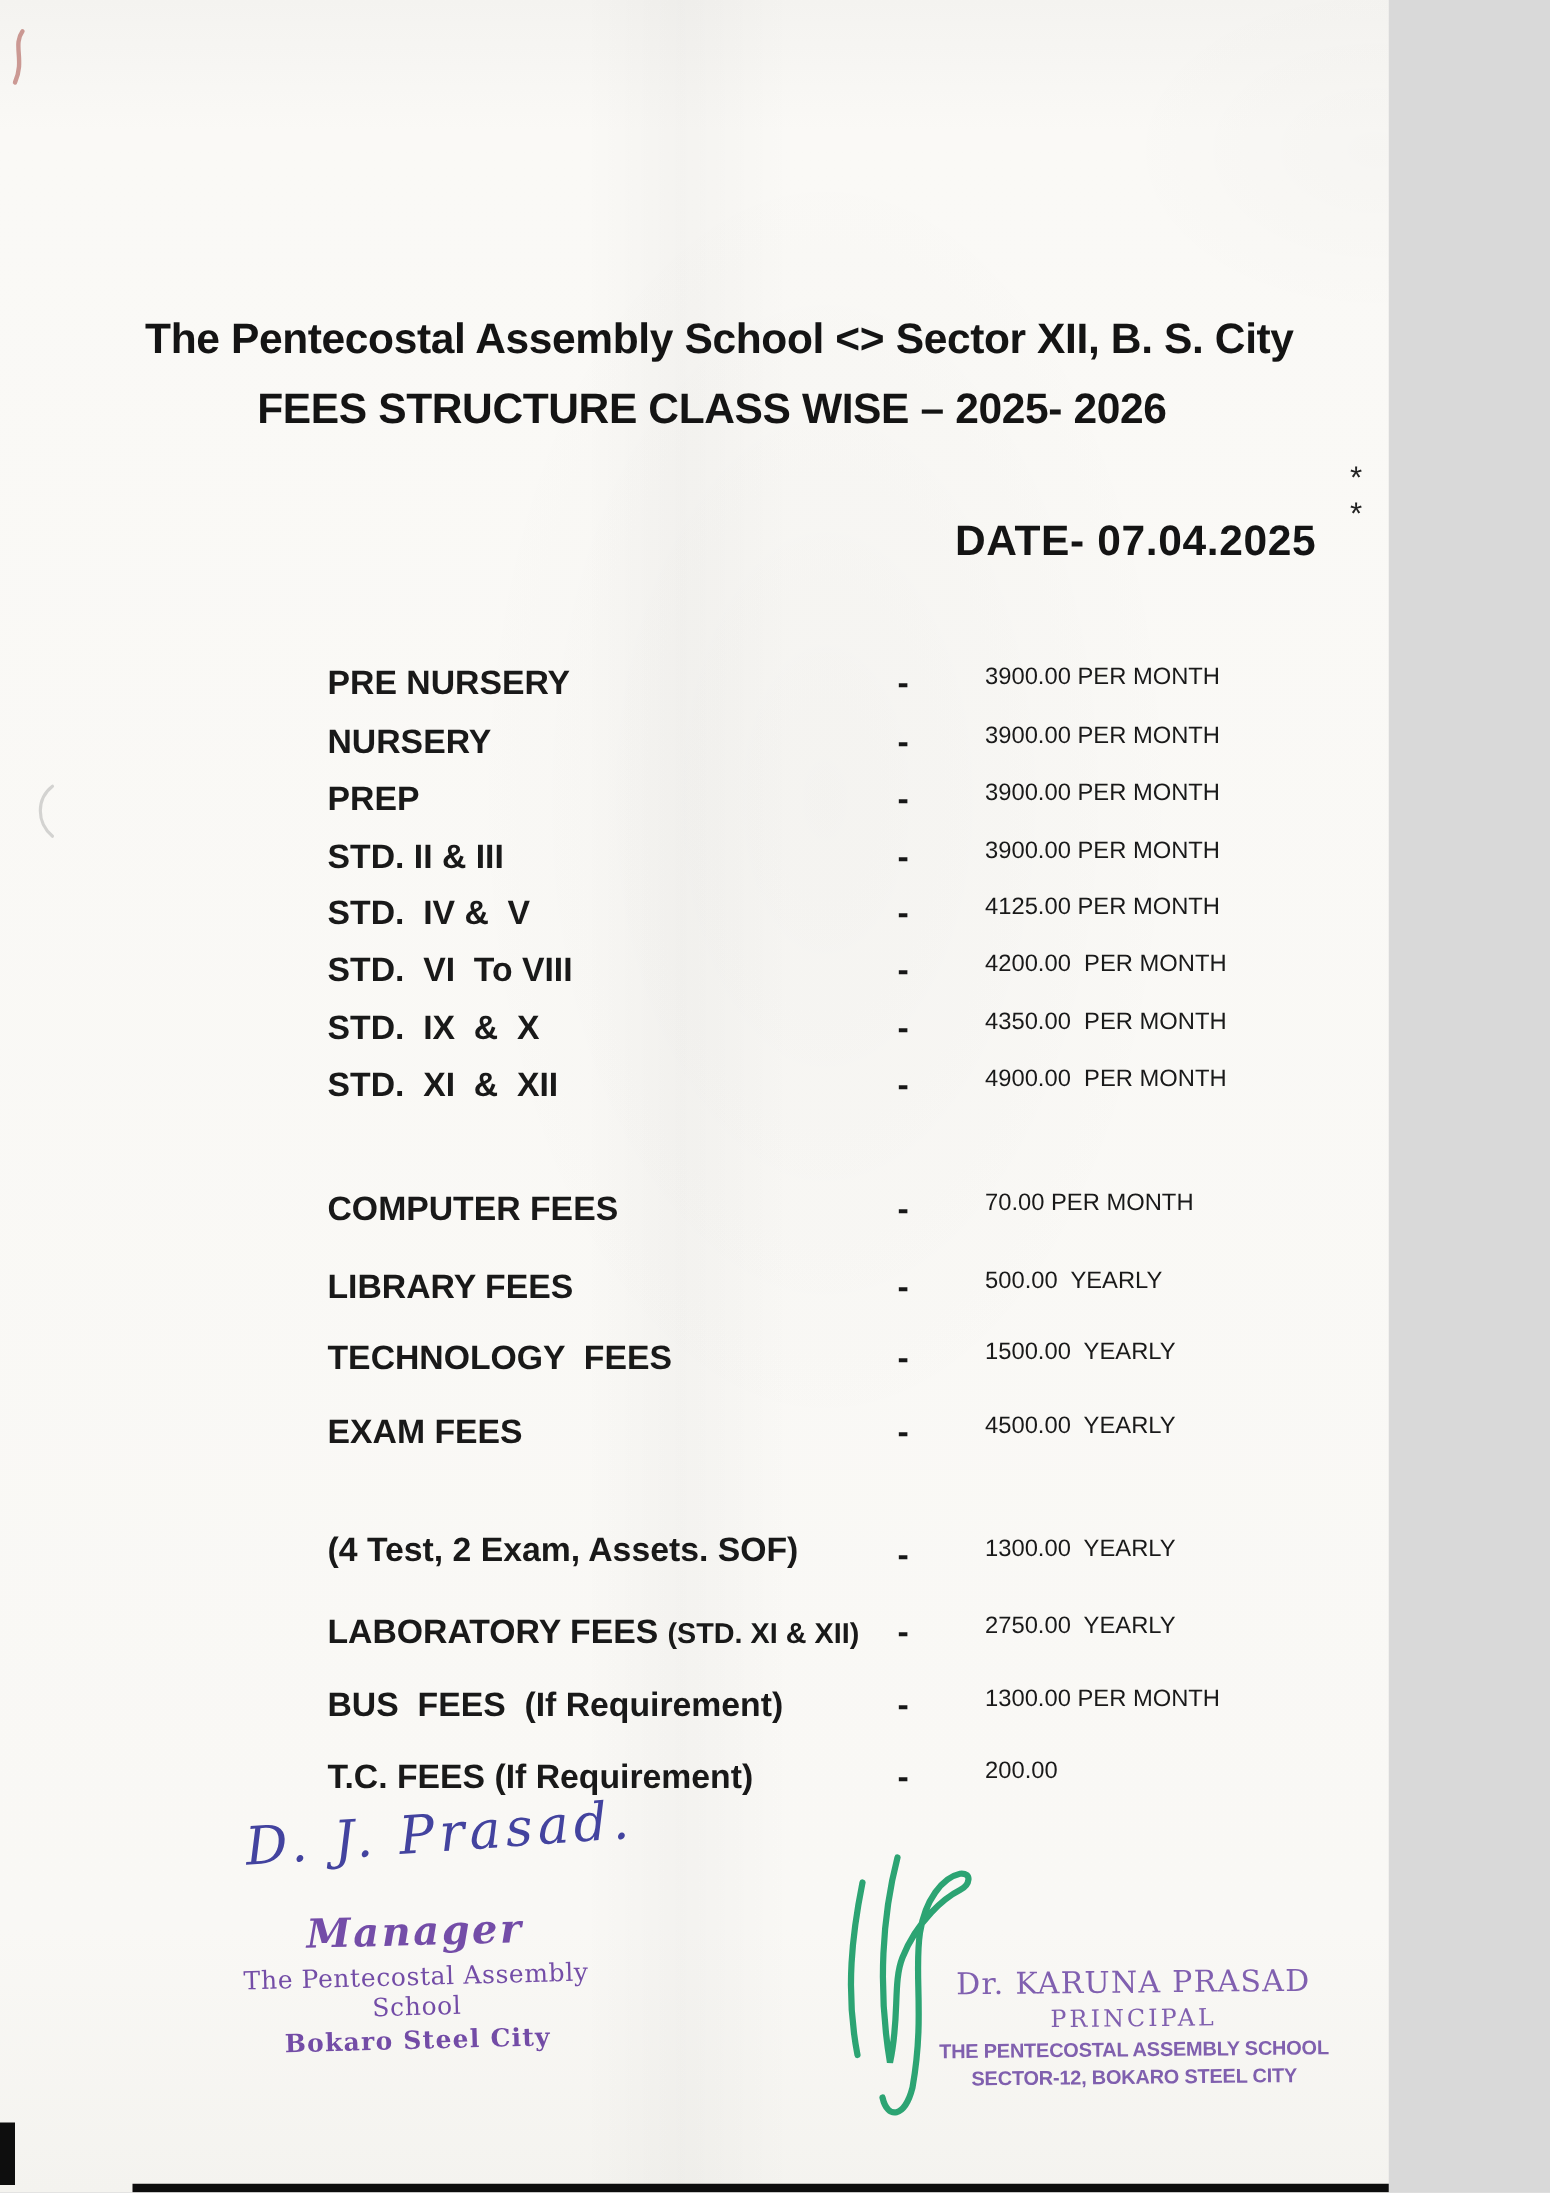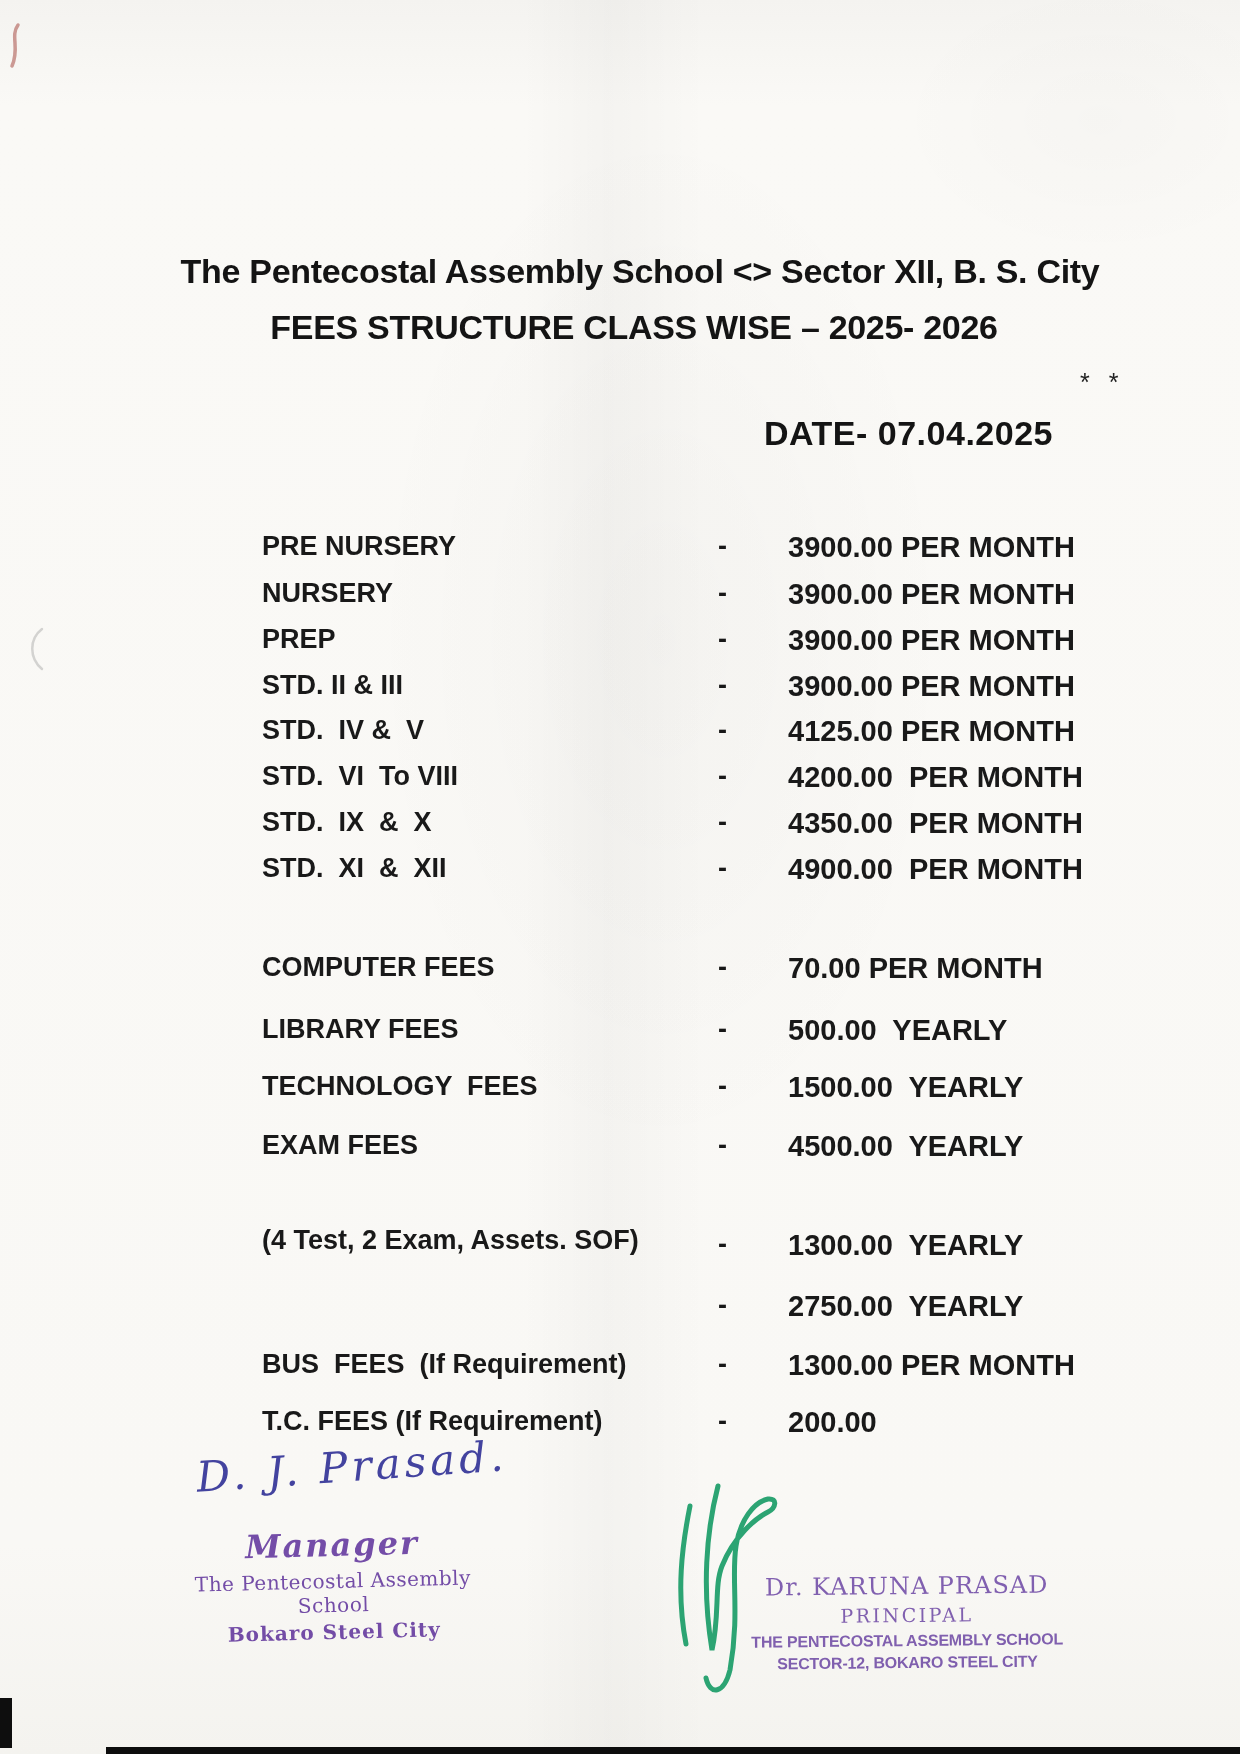--- a/index.html
+++ b/index.html
@@ -1,38 +1,38 @@
 <!DOCTYPE html>
 <html><head>
 <meta charset="utf-8">
 <style>
   html,body { margin:0; padding:0; background:#d9d9d9; }
   .page {
-    position:relative; width:1240px; height:1754px; overflow:hidden;
+    position:relative; width:1111px; height:1754px; overflow:hidden;
     background: linear-gradient(180deg,#f4f3f0 0%, #faf9f6 6%, #f9f8f5 88%, #f4f3ef 100%);
     font-family:"Liberation Sans", sans-serif; color:#171717;
   }
   .page::before {
     content:""; position:absolute; inset:0; pointer-events:none;
     background:
       radial-gradient(ellipse 420px 760px at 660px 640px, rgba(0,0,0,0.022), transparent 70%),
       linear-gradient(90deg, transparent 42%, rgba(0,0,0,0.022) 49%, transparent 57%),
       radial-gradient(ellipse 300px 200px at 1100px 120px, rgba(0,0,0,0.015), transparent 70%);
   }
   .title { position:absolute; left:0; width:100%; text-align:center;
            font-weight:bold; font-size:34px; letter-spacing:-0.3px; color:#141414; }
   .note-marks { position:absolute; left:1080px; top:368px; font-size:25px;
                 letter-spacing:6px; color:#222; }
   .date-line { position:absolute; left:764px; top:414px; font-weight:bold;
                font-size:34px; letter-spacing:0.5px; color:#141414; }
   .row { position:absolute; left:0; width:100%; height:36px;padding-left:17px; }
   .row .lbl  { position:absolute; left:262px; font-weight:bold; font-size:27px; white-space:pre; color:#191919; }
   .row .lbl .detail { font-size:23px; }
   .row .dash { position:absolute; left:718px; font-weight:bold; font-size:27px; }
-  .row .amt  { position:absolute; left:788px; font-weight:bold; font-size:29px; white-space:pre; color:#191919; }
+  .row .amt  { position:absolute; left:788px; font-weight:normal; font-size:19px; white-space:pre; color:#191919; }
   .subline { position:absolute; left:262px; top:1225px; font-weight:bold; font-size:27px; color:#191919; }
   .sig-blue { position:absolute; left:196px; top:1442px; font-family:"DejaVu Serif", serif;
               font-style:italic; font-size:42px; letter-spacing:4px; color:#43439f;
               transform:rotate(-4deg); white-space:nowrap; }
   .stamp { mix-blend-mode:multiply; opacity:0.92; }
   .stamp-manager { position:absolute; left:158px; top:1526px; width:350px; text-align:center;
                    color:#6b40a8; transform:rotate(-1.5deg); }
   .stamp-manager .m-title { font-family:"DejaVu Serif", serif; font-style:italic; font-weight:bold;
                             font-size:32px; letter-spacing:2px; }
   .stamp-manager .m-l2 { font-family:"DejaVu Serif", serif; font-size:20px; margin-top:5px; letter-spacing:0.5px; }
@@ -128,20 +128,21 @@
     <span class="lbl">EXAM FEES</span>
     <span class="dash">-</span>
     <span class="amt">4500.00  YEARLY</span>
   </div>
   <div class="subline">(4 Test, 2 Exam, Assets. SOF)</div>
   <div class="row" style="top:1229px">
     <span class="dash">-</span>
     <span class="amt">1300.00  YEARLY</span>
   </div>
   <div class="row" style="top:1290px">
+    <span class="lbl"><span>LABORATORY FEES </span><span class="detail">(STD. XI &amp; XII)</span></span>
     <span class="dash">-</span>
     <span class="amt">2750.00  YEARLY</span>
   </div>
   <div class="row" style="top:1349px">
     <span class="lbl">BUS  FEES  (If Requirement)</span>
     <span class="dash">-</span>
     <span class="amt">1300.00 PER MONTH</span>
   </div>
   <div class="row" style="top:1406px">
     <span class="lbl">T.C. FEES (If Requirement)</span>

